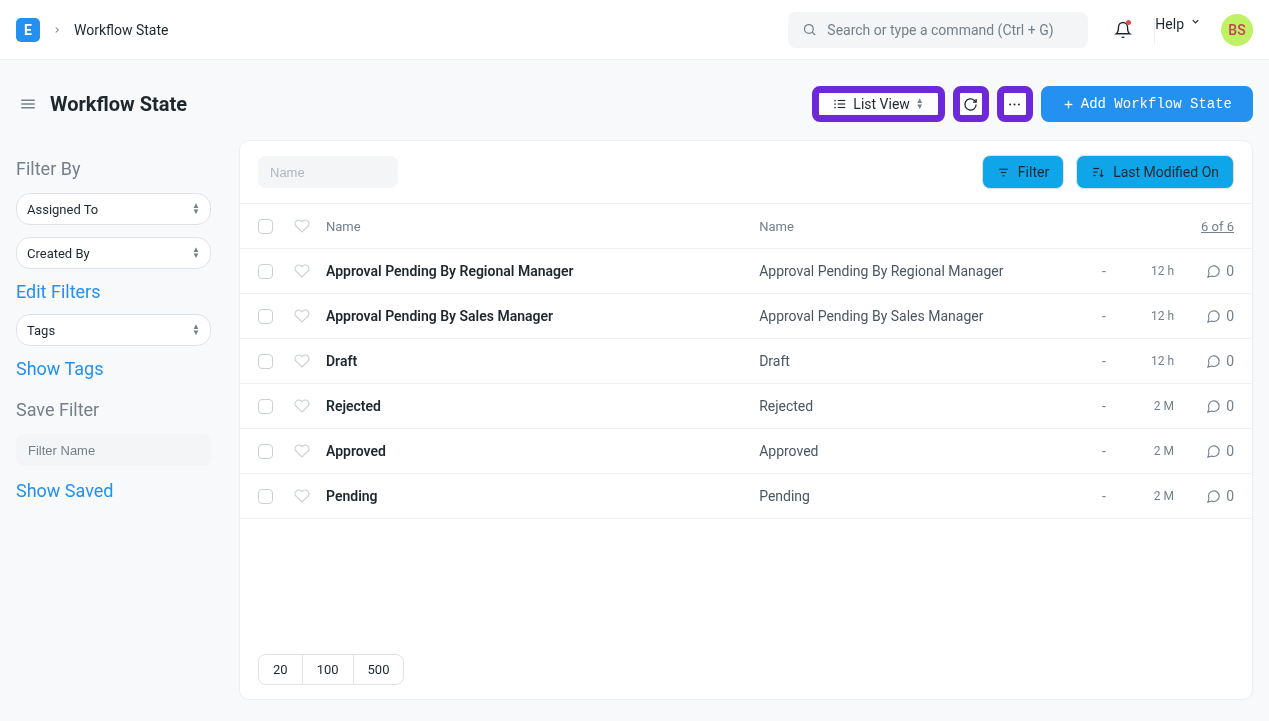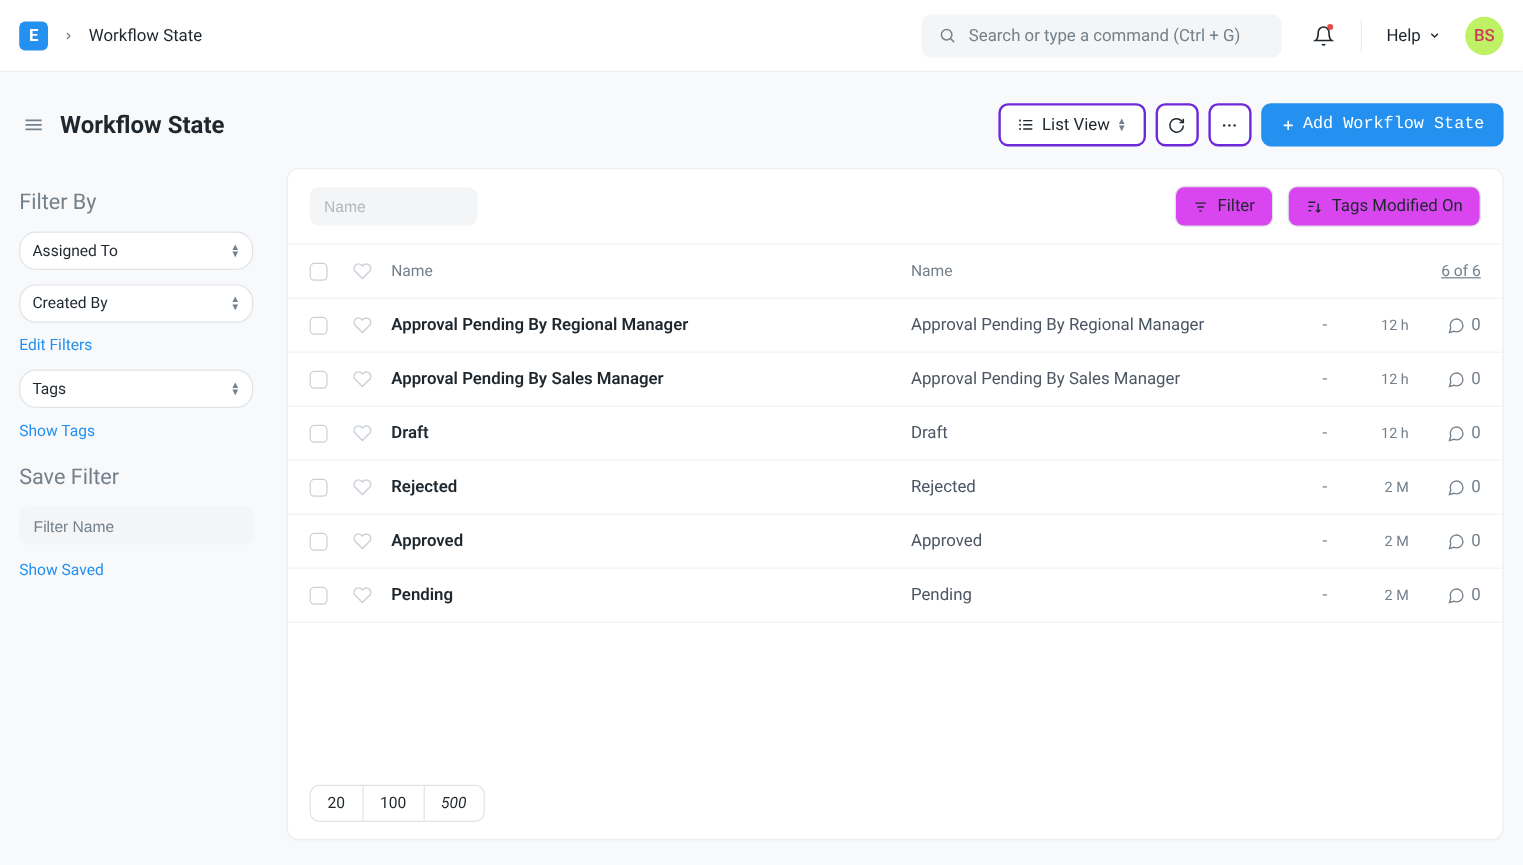--- a/index.html
+++ b/index.html
@@ -58,22 +58,22 @@
     height: 22px;
     color: #1f272e;
     margin-right: 20px;
     display:flex;align-items:center;justify-content:center;
   }
   .bell-dot {
     position:absolute;top:1px;right:3px;width:5px;height:5px;border-radius:50%;
     background:#e24c4c;
   }
   .help {
-    display:flex;align-items:center;gap:6px;color:#1f272e;
-    margin-right:20px;padding-left:20px;border-left:1px solid #eceff2;height:28px;
+    display:flex;gap:6px;color:#1f272e;
+    margin-right:20px;border-left:1px solid #eceff2;height:28px;
   }
   .avatar {
     width:32px;height:32px;border-radius:50%;background:#bef264;color:#d03b5c;
     display:flex;align-items:center;justify-content:center;font-size:14px;font-weight:500;
   }
 
   
   .page-wrap { padding: 16px; }
   .page-header {
     display:flex;align-items:center;padding:10px 0;
@@ -81,40 +81,40 @@
   .hamburger {
     width:24px;height:24px;margin-right:10px;color:#74808b;
     display:flex;align-items:center;justify-content:center;
   }
   .page-title { font-size:20px;font-weight:700; }
   .header-spacer { flex:1; }
   .header-actions { display:flex;gap:8px; }
   .btn {
     height:36px;padding:0 14px;border-radius:8px;display:inline-flex;
     align-items:center;gap:6px;font-size:14px;cursor:pointer;
-    border:2px solid #6d28d9;background:#fff;color:#1f272e;
+    border:7px solid #6d28d9;background:#fff;color:#1f272e;
   }
   .btn.icon-only { width:36px;padding:0;justify-content:center; }
   .btn.primary { background:#2490ef;border-color:#2490ef;color:#fff;font-family:Liberation Mono, monospace; }
 
   
   .body {
     display:flex;gap:28px;align-items:flex-start;margin-top:8px;
   }
   .sidebar { width:195px;flex-shrink:0;padding-top:8px; }
   .section-label {
     font-size:18px;color:#74808b;margin:10px 0 14px 0;
   }
   .select {
     width:100%;height:32px;border:1px solid #dfe3e8;border-radius:14px;
     padding:0 10px;display:flex;align-items:center;justify-content:space-between;
     background:#fff;font-size:13px;margin-bottom:12px;
   }
   .updown{display:flex;flex-direction:column;gap:0;color:#74808b;line-height:6px;font-size:8px;}
-  .link { color:#2490ef;font-size:13px;margin-bottom:12px;display:block; }
+  .link { color:#2490ef;font-size:18px;margin-bottom:12px;display:block; }
   .input {
     width:100%;height:32px;border:none;border-radius:8px;background:#f4f5f6;
     padding:0 12px;font-size:13px;color:#1f272e;margin-bottom:14px;
   }
   .input::placeholder{color:#74808b;}
 
   
   .panel {
     flex:1;background:#fff;border:1px solid #eceff2;border-radius:10px;
     padding:0;display:flex;flex-direction:column;min-height:560px;
@@ -125,21 +125,21 @@
     border-bottom:1px solid #f0f2f4;
   }
   .name-filter {
     width:140px;height:32px;border:none;border-radius:8px;background:#f4f5f6;
     padding:0 12px;font-size:13px;
   }
   .name-filter::placeholder{color:#b0b8bf;}
   .toolbar-spacer{flex:1;}
   .pill {
     height:34px;padding:0 14px;border-radius:8px;display:inline-flex;
-    align-items:center;gap:8px;font-size:14px;border:1px solid #dfe3e8;background:#d946ef;
+    align-items:center;gap:8px;font-size:14px;border:1px solid #dfe3e8;background:#0ea5e9;
   }
 
   .table-head {
     display:flex;align-items:center;padding:14px 18px;
     border-bottom:1px solid #f0f2f4;color:#74808b;font-size:13px;
   }
   .col-check{width:36px;display:flex;}
   .col-heart{width:32px;display:flex;}
   .col-name{flex:1.6;}
   .col-name2{flex:1.2;}
@@ -158,21 +158,21 @@
   .row .col-comments{color:#74808b;}
 
   .checkbox{
     width:15px;height:15px;border:1.5px solid #c9d0d6;border-radius:4px;background:#fff;
   }
   .heart{color:#c9d0d6;}
 
   .panel-footer{margin-top:auto;padding:14px 18px;}
   .seg{display:inline-flex;border:1px solid #dfe3e8;border-radius:8px;overflow:hidden;}
   .seg > div{padding:7px 14px;font-size:13px;border-right:1px solid #dfe3e8;}
-  .seg > div:last-child{border-right:none;font-style:italic;}
+  .seg > div:last-child{border-right:none;}
 
   svg{display:block;}
 </style>
 </head>
 <body>
 
 <div class="navbar">
   <div class="logo">E</div>
   <div class="chevron-right">
     <svg width="10" height="10" viewBox="0 0 24 24" fill="none" stroke="currentColor" stroke-width="2.5">
@@ -301,21 +301,21 @@
           <span>Filter</span>
         </div>
         <div class="pill">
           <svg width="14" height="14" viewBox="0 0 24 24" fill="none" stroke="currentColor" stroke-width="2">
               <line x1="4" y1="6" x2="14" y2="6"></line>
               <line x1="4" y1="12" x2="11" y2="12"></line>
               <line x1="4" y1="18" x2="8" y2="18"></line>
               <polyline points="18 8 18 20"></polyline>
               <polyline points="15 17 18 20 21 17"></polyline>
             </svg>
-          <span>Tags Modified On</span>
+          <span>Last Modified On</span>
         </div>
       </div>
 
       <div class="table-head">
         <div class="col-check">
             <div class="checkbox"></div>
           </div>
         <div class="col-heart">
           <svg class="heart" width="16" height="16" viewBox="0 0 24 24" fill="none" stroke="currentColor" stroke-width="1.8">
               <path d="M20.8 4.6a5.5 5.5 0 0 0-7.8 0L12 5.6l-1-1a5.5 5.5 0 0 0-7.8 7.8l1 1L12 21l7.8-7.6 1-1a5.5 5.5 0 0 0 0-7.8z"></path>

